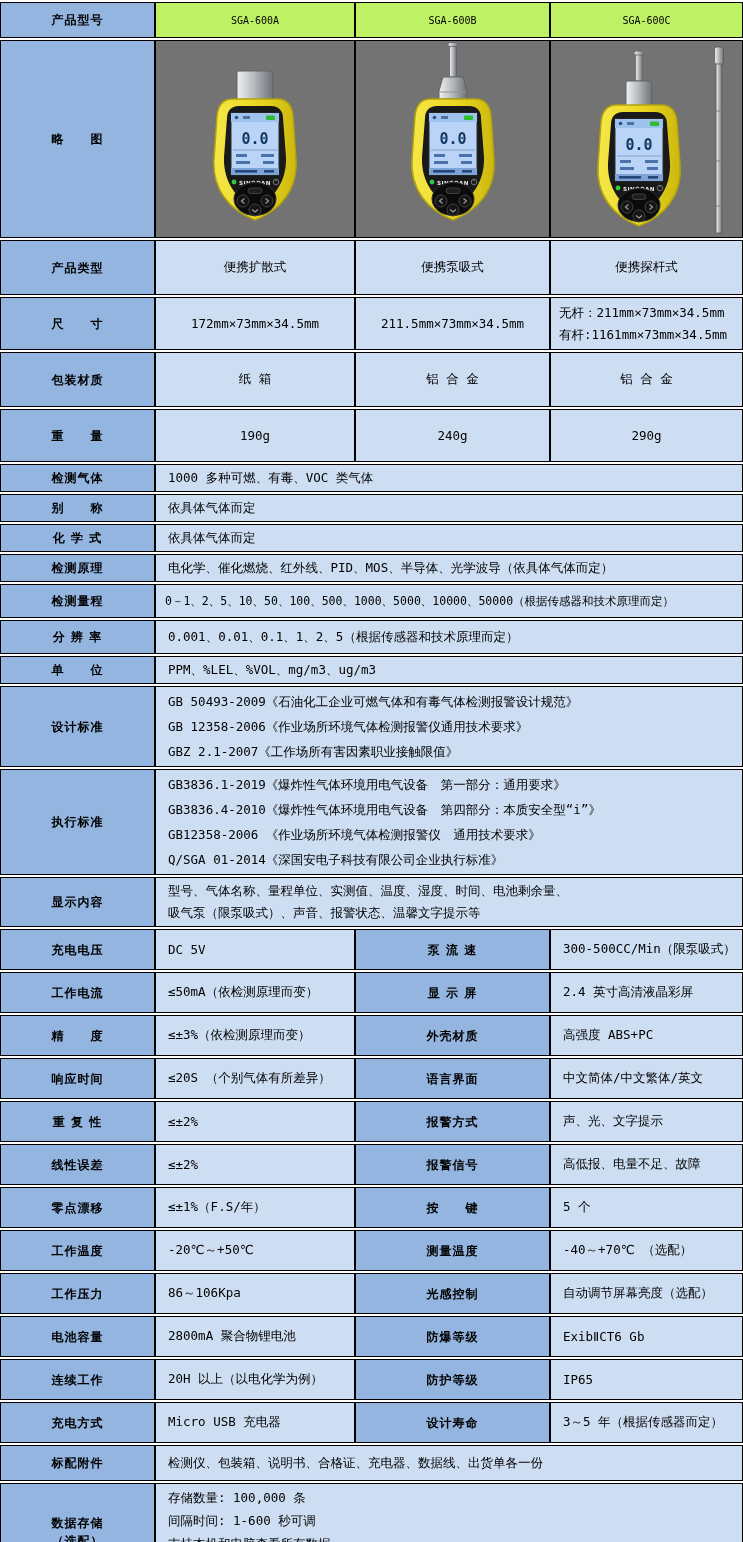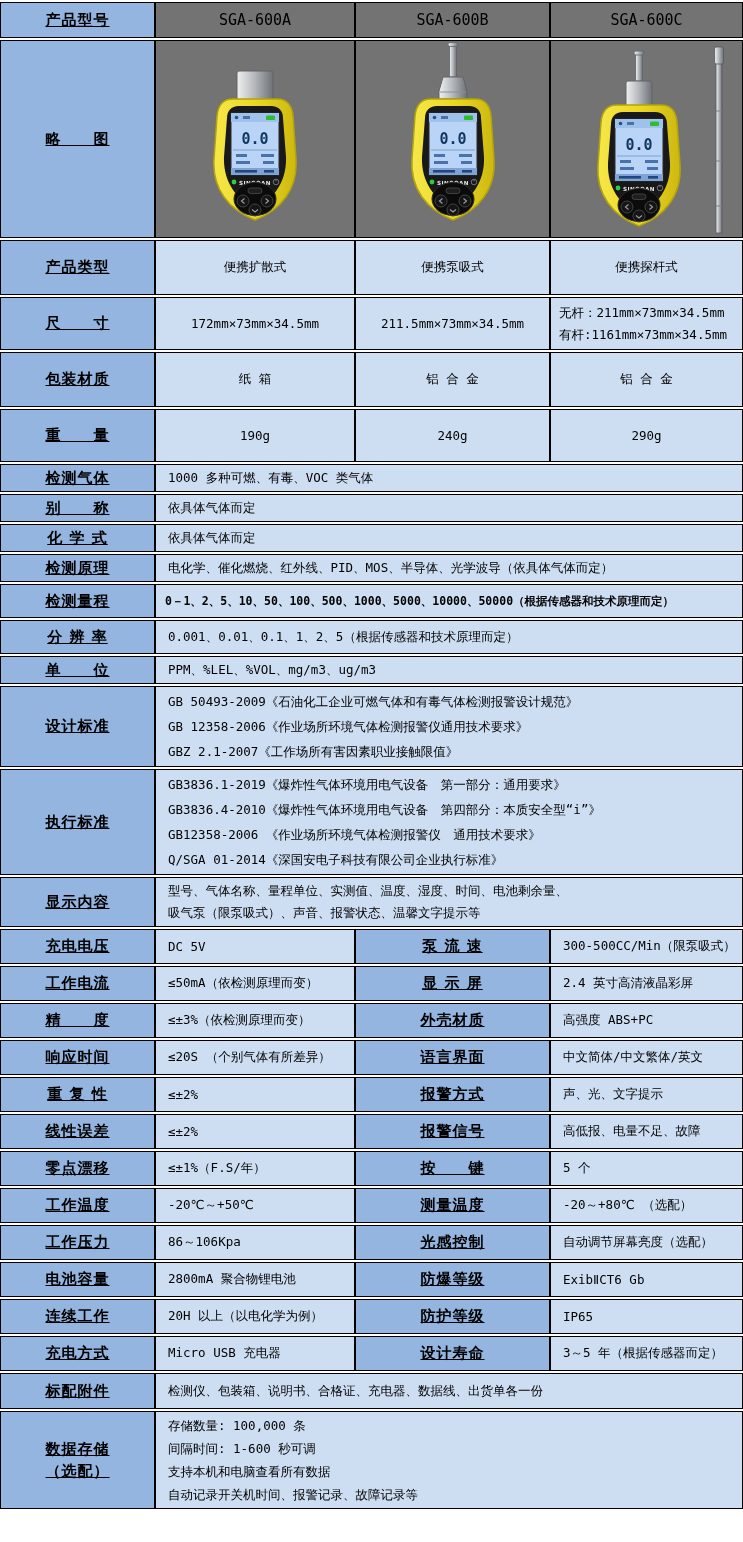--- a/index.html
+++ b/index.html
@@ -1,32 +1,32 @@
 <!DOCTYPE html>
 <html><head>
 <meta charset="utf-8">
 <style>
   html,body{margin:0;padding:0;background:#fff;}
   body{width:743px;font-family:"DejaVu Sans","Liberation Sans",sans-serif;color:#000;}
   table{width:743px;table-layout:fixed;border-collapse:separate;border-spacing:0 2px;background:#fff;}
   td{border:1px solid #000;box-sizing:border-box;overflow:hidden;vertical-align:middle;padding:0;}
-  .lbl{background:#93B5DF;font-weight:bold;text-align:center;font-size:15px;letter-spacing:1px;line-height:1.5;text-decoration:underline;}
-  .hdr{background:#737373;text-align:center;font-family:"DejaVu Sans Mono","Liberation Mono",monospace;font-size:15px;}
+  .lbl{background:#93B5DF;font-weight:bold;text-align:center;font-size:12px;letter-spacing:1px;line-height:1.5;}
+  .hdr{background:#bef264;text-align:center;font-family:"DejaVu Sans Mono","Liberation Mono",monospace;font-size:10px;}
   .val{background:#CDDEF3;font-family:"DejaVu Sans Mono","DejaVu Sans",monospace;font-size:12.5px;padding:2px 12px;white-space:nowrap;}
   .val.center{text-align:center;padding:18px 4px;}
-  .val.tight{font-size:11.5px;padding:2px 9px;font-weight:bold;}
+  .val.tight{font-size:11.5px;padding:2px 9px;}
   .val .ln{line-height:25px;white-space:nowrap;}
   .val .ln2{line-height:22px;white-space:nowrap;}
   .white{background:#737373;text-align:center;vertical-align:middle;padding:0;}
   .two-line div{line-height:22px;}
   .stor .ln{line-height:23px;}
   
   .rh-hd{height:36px}.rh-img{height:198px}.rh-s{height:28px}.rh-sz{height:50px}.rh-w{height:31px}
   .rh-q{height:34px}.rh-ds{height:74px}.rh-ex{height:102px}.rh-dc{height:46px}
-  .rh-sp{height:35px}.rh-ac{height:36px}.rh-st{height:96px}
+  .rh-sp{height:41px}.rh-ac{height:36px}.rh-st{height:96px}
   svg{display:block;margin:0 auto;}
 </style>
 </head>
 <body>
 
 <table>
   <colgroup>
       <col style="width:155px">
       <col style="width:200px">
       <col style="width:195px">
@@ -291,21 +291,21 @@
   <tr class="rh-sp">
     <td class="lbl">零点漂移</td>
     <td class="val">≤±1%（F.S/年）</td>
     <td class="lbl">按　　键</td>
     <td class="val">5 个</td>
   </tr>
   <tr class="rh-sp">
     <td class="lbl">工作温度</td>
     <td class="val">-20℃～+50℃</td>
     <td class="lbl">测量温度</td>
-    <td class="val">-20～+80℃ （选配）</td>
+    <td class="val">-40～+70℃ （选配）</td>
   </tr>
   <tr class="rh-sp">
     <td class="lbl">工作压力</td>
     <td class="val">86～106Kpa</td>
     <td class="lbl">光感控制</td>
     <td class="val">自动调节屏幕亮度（选配）</td>
   </tr>
   <tr class="rh-sp">
     <td class="lbl">电池容量</td>
     <td class="val">2800mA 聚合物锂电池</td>

